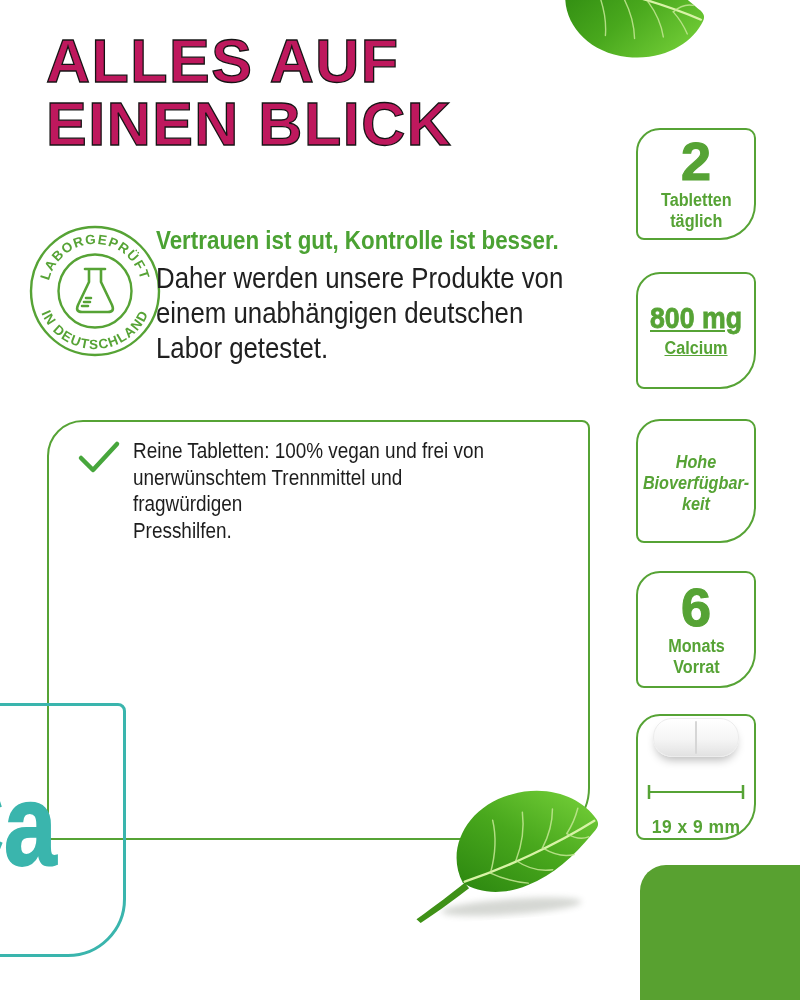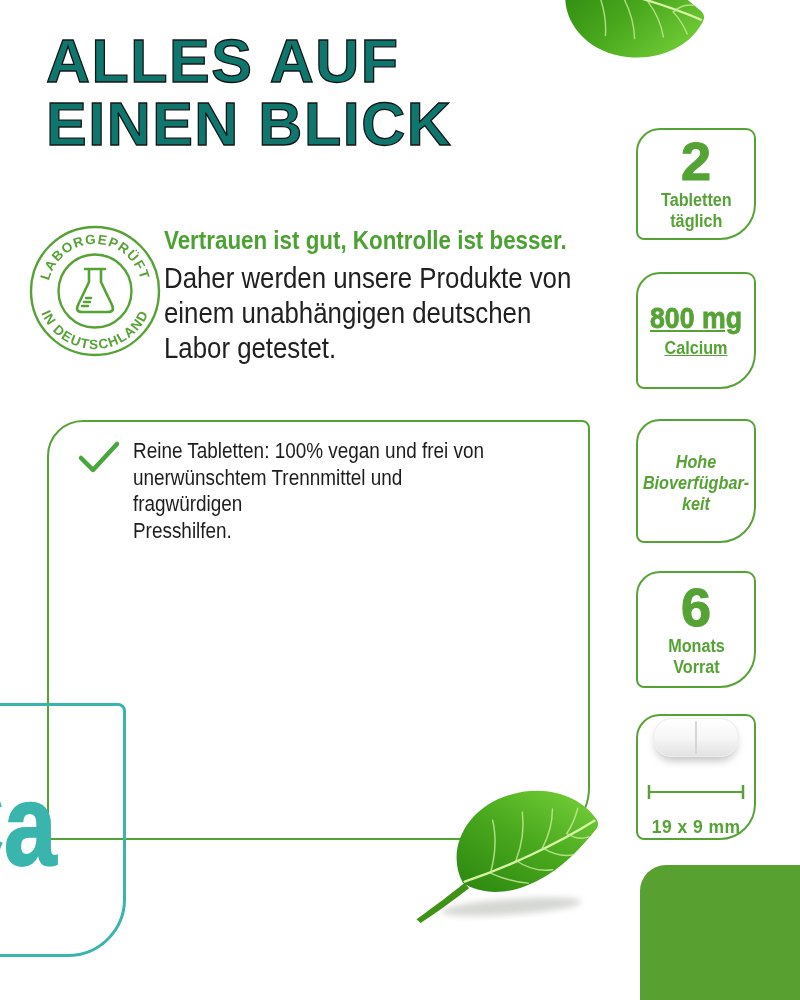--- a/index.html
+++ b/index.html
@@ -1,28 +1,28 @@
 <!DOCTYPE html>
 <html><head>
 <meta charset="utf-8">
 <style>
   html,body{margin:0;padding:0;background:#fff;}
   .stage{position:relative;width:800px;height:1000px;overflow:hidden;background:#fff;
          font-family:"Liberation Sans","DejaVu Sans",sans-serif;}
 
   
   .title{position:absolute;left:46px;top:30px;font-size:61px;line-height:63px;
-         font-weight:700;color:#0f766e;letter-spacing:1.5px;white-space:pre-line;
+         font-weight:700;color:#be185d;letter-spacing:1.5px;white-space:pre-line;
          -webkit-text-stroke:1.3px #141414;}
 
   
   .badge{position:absolute;left:28px;top:224px;width:134px;height:134px;}
 
   
-  .intro{position:absolute;left:164px;top:224px;width:470px;}
+  .intro{position:absolute;left:156px;top:224px;width:470px;}
   .cond{transform:scaleX(0.86);transform-origin:0 0;width:116%;}
   .intro-highlight{font-size:26px;line-height:32px;font-weight:700;color:#4ba233;margin:0 0 4px 0;}
   .intro-body{font-size:30px;line-height:35px;color:#202020;white-space:pre-line;margin:0;}
 
   
   .check-box{position:absolute;left:47px;top:420px;width:543px;height:420px;box-sizing:border-box;
              border:2px solid #56a335;border-radius:36px 8px 52px 4px;padding:16px 32px 0 28px;z-index:1;}
   .check-item{display:flex;align-items:flex-start;margin-bottom:16px;}
   .check-glyph{flex:0 0 auto;margin-top:2px;}
   .check-text{margin-left:12px;font-size:22px;line-height:26.5px;color:#1d1d1d;white-space:pre-line;

